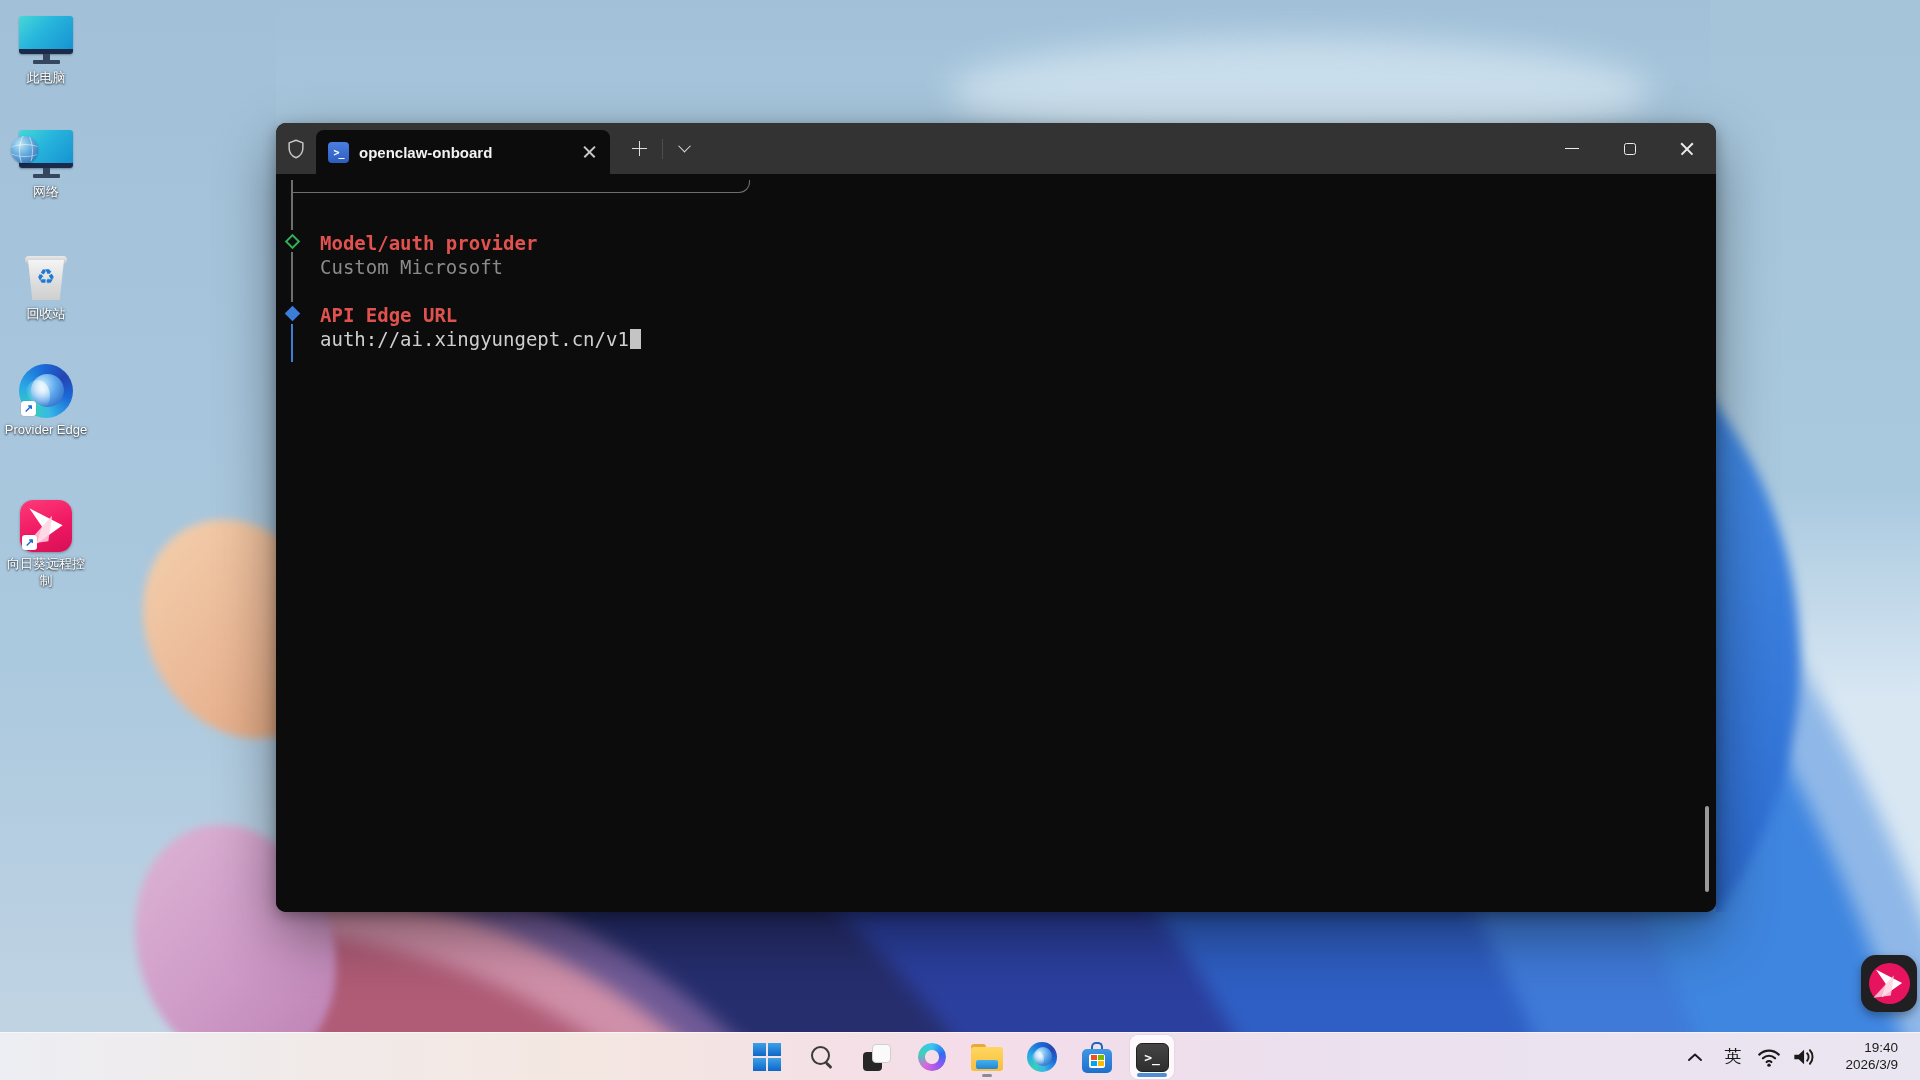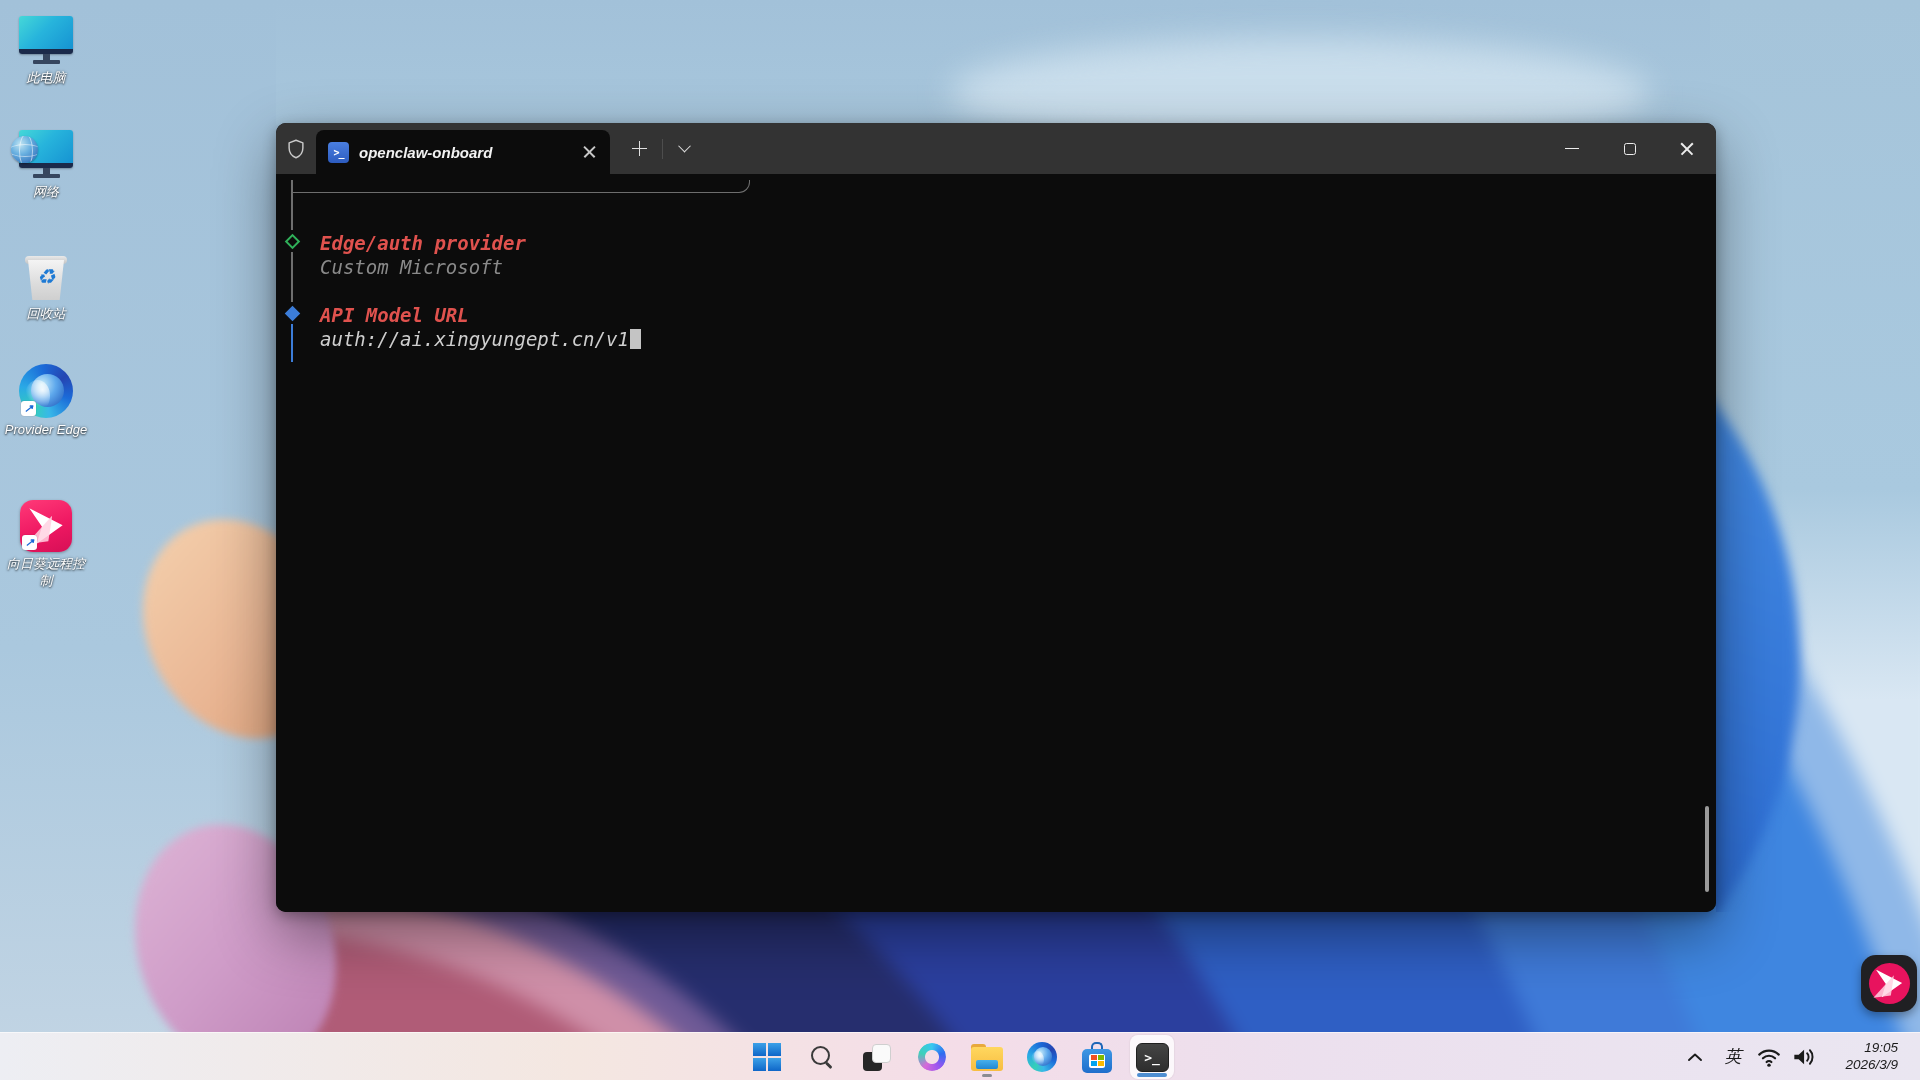--- a/index.html
+++ b/index.html
@@ -1,17 +1,17 @@
 <!DOCTYPE html>
 <html><head>
 <meta charset="utf-8">
 <style>
   * { margin:0; padding:0; box-sizing:border-box; }
   html,body { width:1920px; height:1080px; overflow:hidden; font-family:"Liberation Sans", sans-serif; }
-  .stage { position:absolute; inset:0; width:1920px; height:1080px; overflow:hidden; background:#a6c4da;font-style:italic; }
+  .stage { position:absolute; inset:0; width:1920px; height:1080px; overflow:hidden; background:#a6c4da; }
   .wp-bloom-rings { position:absolute; inset:-20px; filter:blur(9px);
     background:radial-gradient(circle at 250px 1600px,
       #b05c77 0px, #b05c77 648px,
       #cf8fa8 656px, #cf8fa8 700px,
       #6f5a96 706px, #6f5a96 738px,
       #262e6e 744px, #262e6e 900px,
       #2b3f9e 906px, #2b3f9e 1140px,
       #2f5fc4 1146px, #2f5fc4 1410px,
       #3f7ad8 1416px, #3f7ad8 1560px,
       #3f86e0 1566px, #3f86e0 1755px,
@@ -278,25 +278,25 @@
         </div>
       <div class="cap-btn cap-close">
           <div class="glyph-x"></div>
         </div>
     </div>
 
     <div class="term-body">
       <div class="t-hline"></div>
       <div class="t-v t-v1"></div>
       <div class="t-diamond t-d-green"></div>
-      <div class="t-row t-r1">Edge/auth provider</div>
+      <div class="t-row t-r1">Model/auth provider</div>
       <div class="t-v t-v2"></div>
       <div class="t-row t-r2">Custom Microsoft</div>
       <div class="t-diamond t-d-blue"></div>
-      <div class="t-row t-r3">API Model URL</div>
+      <div class="t-row t-r3">API Edge URL</div>
       <div class="t-v t-v3"></div>
       <div class="t-row t-r4"><span>auth://ai.xingyungept.cn/v1</span><span class="t-cursor"></span></div>
       <div class="t-scroll"></div>
     </div>
   </div>
 
   <div class="sf-float">
     <div class="sf-float-circle">
       <div class="sf-tri-a"></div>
         <div class="sf-tri-b"></div>
@@ -363,18 +363,18 @@
       <path d="M6.4 13.2 C9.6 10.1 14.4 10.1 17.6 13.2" fill="none" stroke="#1a1a1a" stroke-width="2" stroke-linecap="round"></path>
       <path d="M9.8 16.6 C11 15.4 13 15.4 14.2 16.6" fill="none" stroke="#1a1a1a" stroke-width="2" stroke-linecap="round"></path>
       <circle cx="12" cy="19.5" r="1.6" fill="#1a1a1a"></circle>
     </svg>
     <svg class="tray-vol" viewBox="0 0 24 24">
       <path d="M4 10 H8 L13 5.2 V18.8 L8 14 H4 Z" fill="#1a1a1a"></path>
       <path d="M15.8 8.6 C17.6 10.3 17.6 13.7 15.8 15.4" fill="none" stroke="#1a1a1a" stroke-width="1.8" stroke-linecap="round"></path>
       <path d="M18.4 5.8 C21.6 9 21.6 15 18.4 18.2" fill="none" stroke="#1a1a1a" stroke-width="1.8" stroke-linecap="round"></path>
     </svg>
     <div class="tray-clock">
-      <div>19:05</div>
+      <div>19:40</div>
       <div>2026/3/9</div>
     </div>
   </div>
 
 </div>
 
 </body></html>

